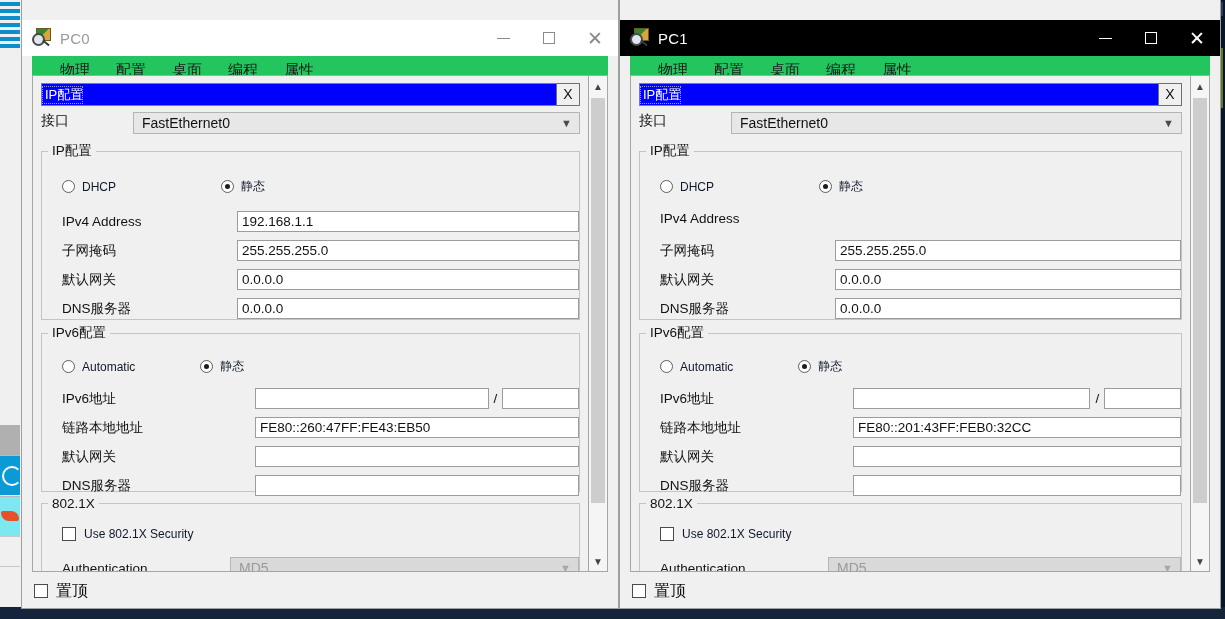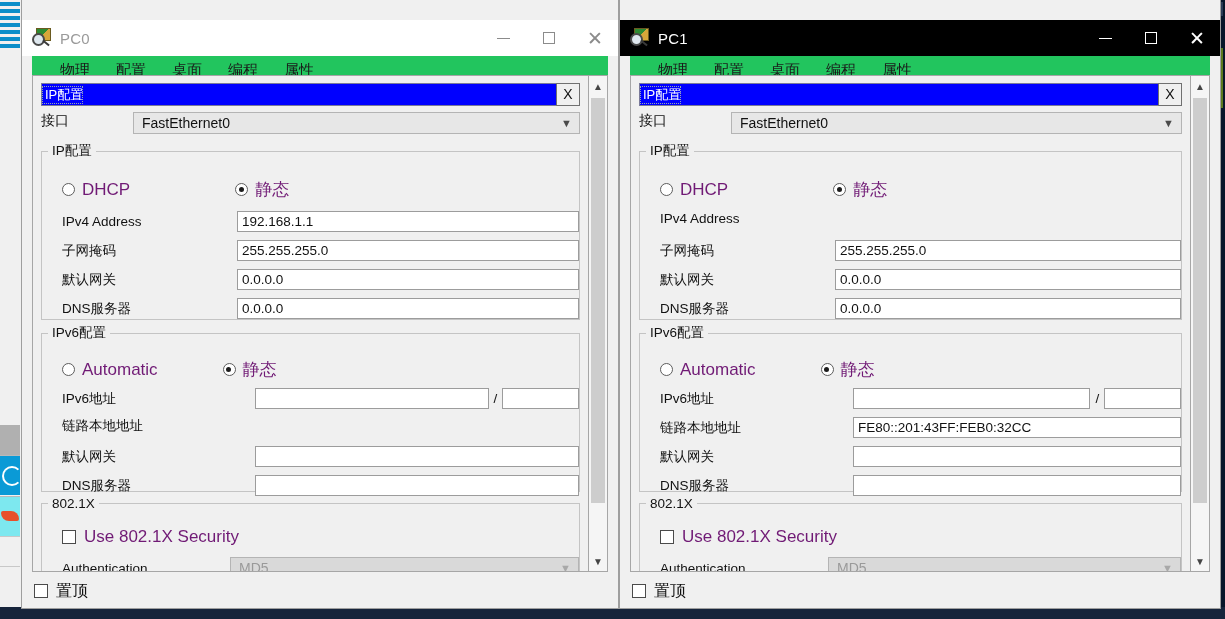--- a/index.html
+++ b/index.html
@@ -186,21 +186,21 @@
     background:#fff; position:relative; flex:0 0 auto; margin-right:7px;
   }
   .radio.on::after {
     content:""; position:absolute; left:2.5px; top:2.5px; width:5px; height:5px;
     border-radius:50%; background:#1c1c1c;
   }
   .checkbox {
     width:14px; height:14px; border:1.5px solid #4a4a4a; background:#fff;
     flex:0 0 auto; margin-right:8px;
   }
-  .rowlabel { font-size:17px; color:#701a75; }
+  .rowlabel { font-size:12px; color:#0f172a; }
   .slash { font-size:13.5px; color:#111; margin:0 5px; }
 
   .footer-check {
     position:absolute; left:12px; bottom:0; height:34px;
     display:flex; align-items:center;
   }
   .footer-check .lbl { font-size:16px; color:#111; }
 </style>
 </head>
 <body>
@@ -310,20 +310,21 @@
           <span class="rowlabel">静态</span>
         </div>
         <div class="frow" style="top:46px; padding-left:20px;">
           <span class="flabel" style="width:193px;">IPv6地址</span>
           <span class="tbox" style="width:244px;"></span>
           <span class="slash">/</span>
           <span class="tbox" style="width:80px;"></span>
         </div>
         <div class="frow" style="top:75px; padding-left:20px;">
           <span class="flabel" style="width:193px;">链路本地地址</span>
+          <span class="tbox" style="width:345px;">FE80::260:47FF:FE43:EB50</span>
         </div>
         <div class="frow" style="top:104px; padding-left:20px;">
           <span class="flabel" style="width:193px;">默认网关</span>
           <span class="tbox" style="width:345px;"></span>
         </div>
         <div class="frow" style="top:133px; padding-left:20px;">
           <span class="flabel" style="width:193px;">DNS服务器</span>
           <span class="tbox" style="width:345px;"></span>
         </div>
       </fieldset>

